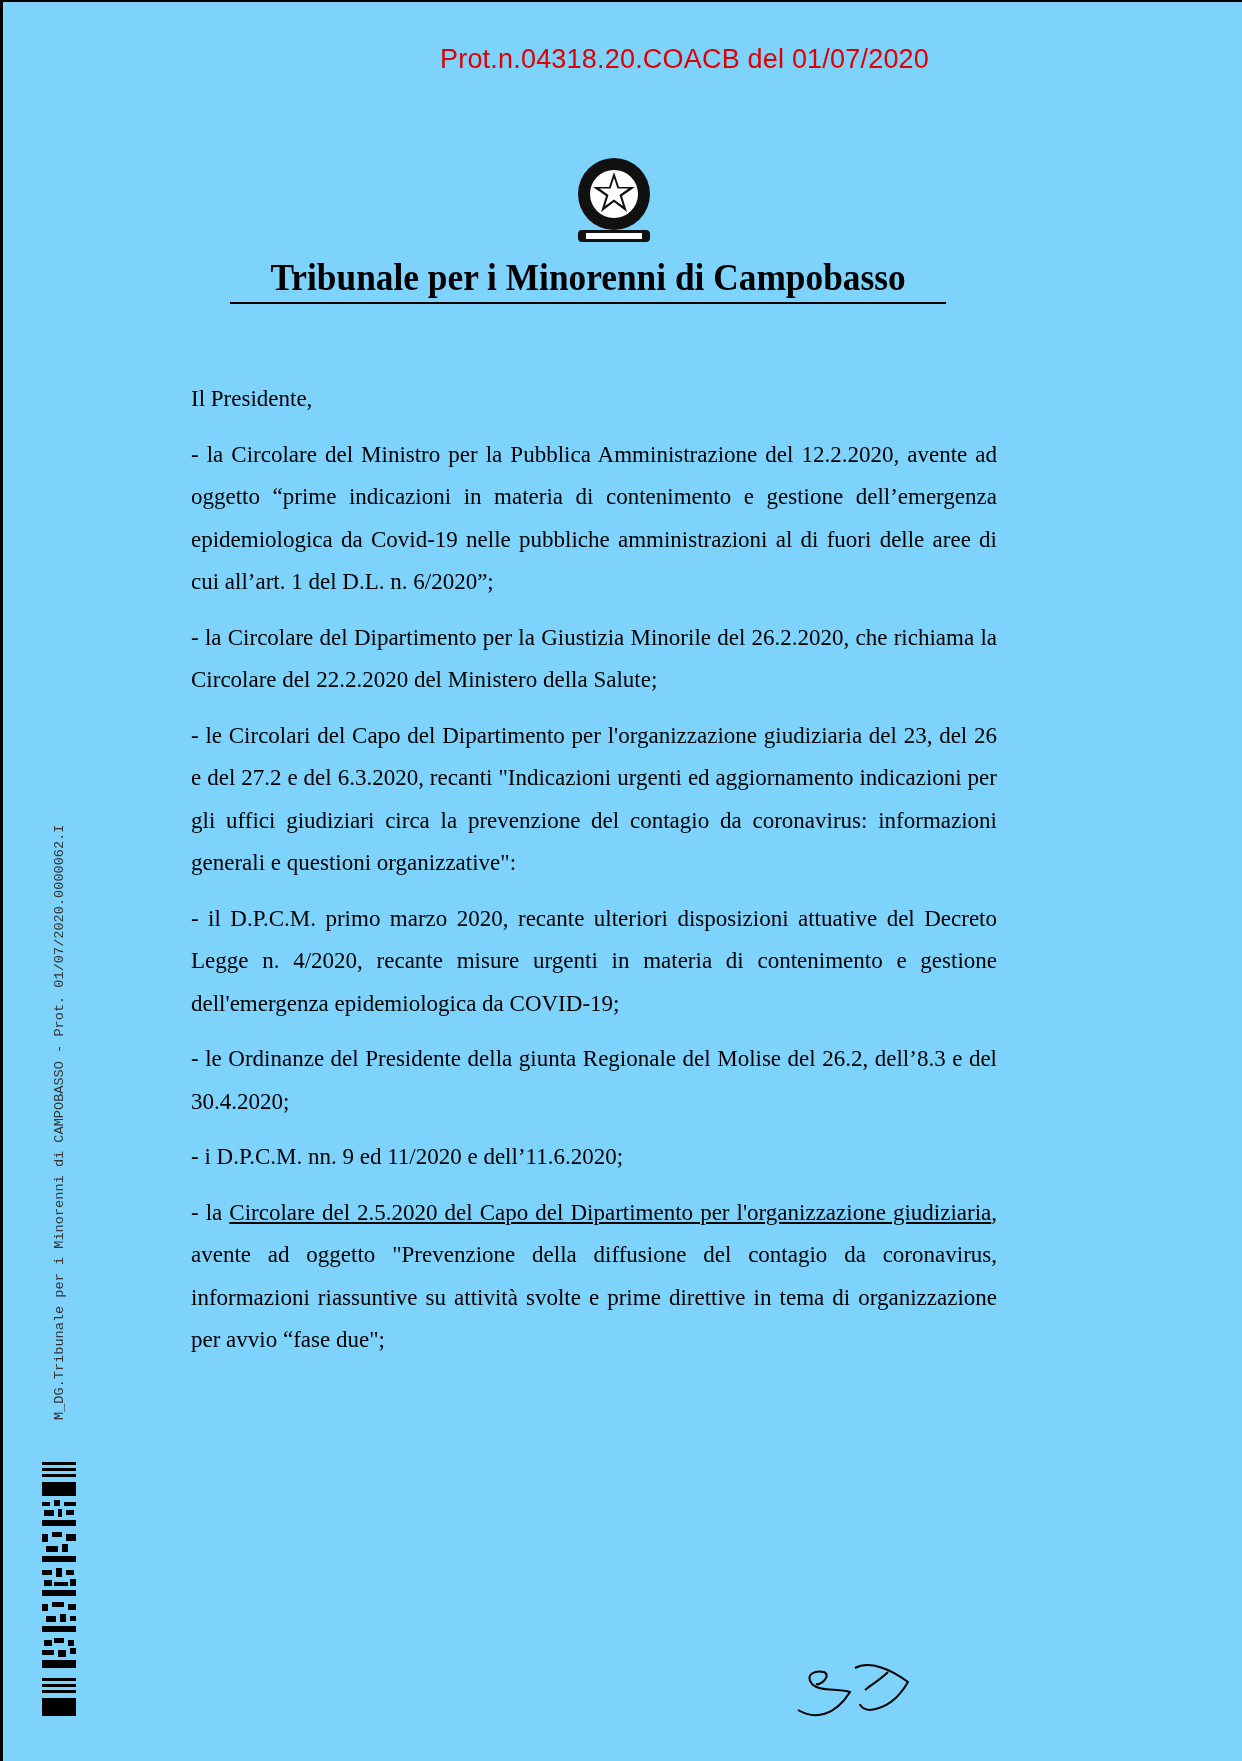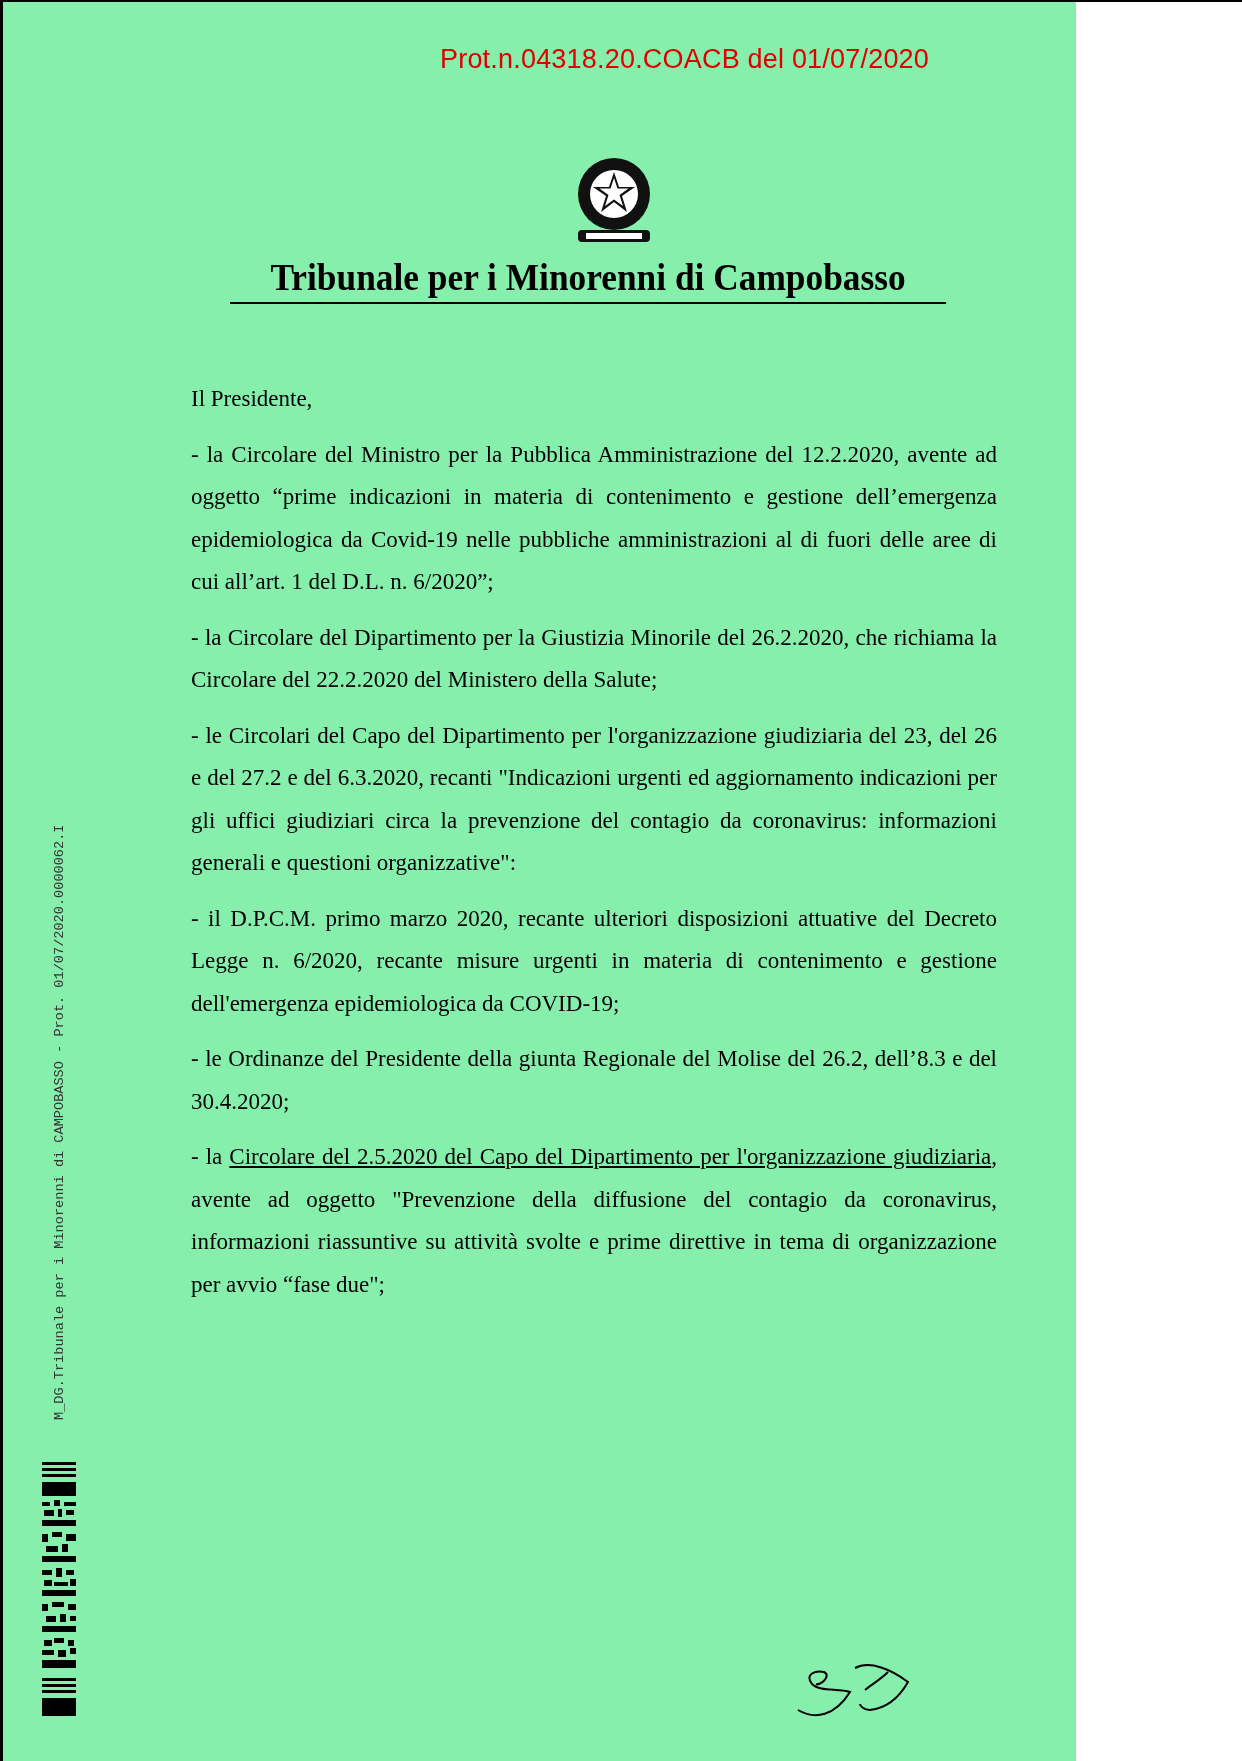--- a/index.html
+++ b/index.html
@@ -1,17 +1,17 @@
 <!DOCTYPE html>
 <html><head>
   <meta charset="utf-8">
   <style>
     html, body { margin: 0; padding: 0; background: #ffffff; }
     body { width: 1242px; height: 1761px; position: relative; overflow: hidden; }
-    .page { position: absolute; left: 0; top: 0; width: 1076px; height: 1761px; background: #86efac; text-decoration: underline; }
+    .page { position: absolute; left: 0; top: 0; width: 1242px; height: 1761px; background: #7dd3fc; text-decoration: underline; }
     .edge-left { position: absolute; left: 0; top: 0; width: 3px; height: 1761px; background: #000; }
     .edge-top { position: absolute; left: 0; top: 0; width: 1242px; height: 2px; background: #000; }
     .protocol { position: absolute; top: 44px; left: 0; width: 1242px; padding-left: 440px; box-sizing: border-box;
       font-family: "Liberation Sans", sans-serif; font-size: 27px; color: #e00000; letter-spacing: 0.2px; }
     .emblem { position: absolute; left: 566px; top: 150px; width: 96px; height: 100px; }
     .title { position: absolute; top: 252px; left: 230px; width: 770px; text-align: center;
       font-family: "Liberation Serif", serif; font-weight: bold; font-size: 38px; color: #000;
       border-bottom: 2px solid #000; padding-bottom: 0; line-height: 50px; transform: scaleX(0.93); transform-origin: left center; }
     .body-text { position: absolute; left: 178px; top: 365px; width: 832px;
       font-family: "Liberation Serif", serif; font-size: 23px; color: #000; line-height: 42.5px; }
@@ -41,22 +41,23 @@
     <rect x="20" y="83" width="56" height="6" fill="#fff"></rect>
   </svg>
 
   <div class="title">Tribunale per i Minorenni di Campobasso</div>
 
   <div class="body-text">
     <p>Il Presidente,</p>
     <p class="item">- la Circolare del Ministro per la Pubblica Amministrazione del 12.2.2020, avente ad oggetto “prime indicazioni in materia di contenimento e gestione dell’emergenza epidemiologica da Covid-19 nelle pubbliche amministrazioni al di fuori delle aree di cui all’art. 1 del D.L. n. 6/2020”;</p>
     <p class="item">- la Circolare del Dipartimento per la Giustizia Minorile del 26.2.2020, che richiama la Circolare del 22.2.2020 del Ministero della Salute;</p>
     <p class="item">- le Circolari del Capo del Dipartimento per l'organizzazione giudiziaria del 23, del 26 e del 27.2 e del 6.3.2020, recanti "Indicazioni urgenti ed aggiornamento indicazioni per gli uffici giudiziari circa la prevenzione del contagio da coronavirus: informazioni generali e questioni organizzative":</p>
-    <p class="item">- il D.P.C.M. primo marzo 2020, recante ulteriori disposizioni attuative del Decreto Legge n. 6/2020, recante misure urgenti in materia di contenimento e gestione dell'emergenza epidemiologica da COVID-19;</p>
+    <p class="item">- il D.P.C.M. primo marzo 2020, recante ulteriori disposizioni attuative del Decreto Legge n. 4/2020, recante misure urgenti in materia di contenimento e gestione dell'emergenza epidemiologica da COVID-19;</p>
     <p class="item">- le Ordinanze del Presidente della giunta Regionale del Molise del 26.2, dell’8.3 e del 30.4.2020;</p>
+    <p class="item">- i D.P.C.M. nn. 9 ed 11/2020 e dell’11.6.2020;</p>
     <p class="item"><span>- la </span><span class="u">Circolare del 2.5.2020 del Capo del Dipartimento per l'organizzazione giudiziaria</span><span>, avente ad oggetto "Prevenzione della diffusione del contagio da coronavirus, informazioni riassuntive su attività svolte e prime direttive in tema di organizzazione per avvio “fase due";</span></p>
   </div>
 
   <div class="side-stamp">M_DG.Tribunale per i Minorenni di CAMPOBASSO - Prot. 01/07/2020.0000062.I</div>
 
   <svg class="barcode" viewBox="0 0 34 265">
     <rect x="0" y="0" width="34" height="3" fill="#000"></rect>
     <rect x="0" y="6" width="34" height="3" fill="#000"></rect>
     <rect x="0" y="12" width="34" height="3" fill="#000"></rect>
     <rect x="0" y="20" width="34" height="14" fill="#000"></rect>

